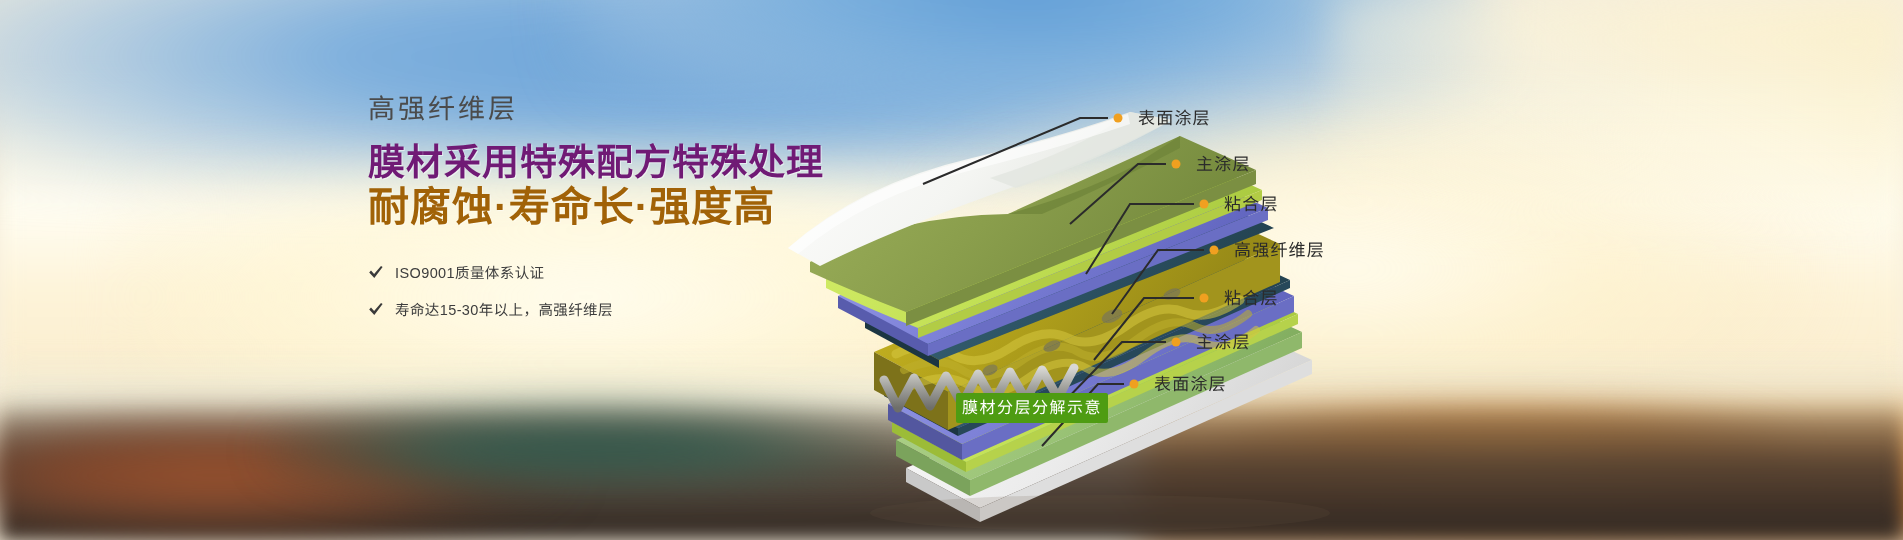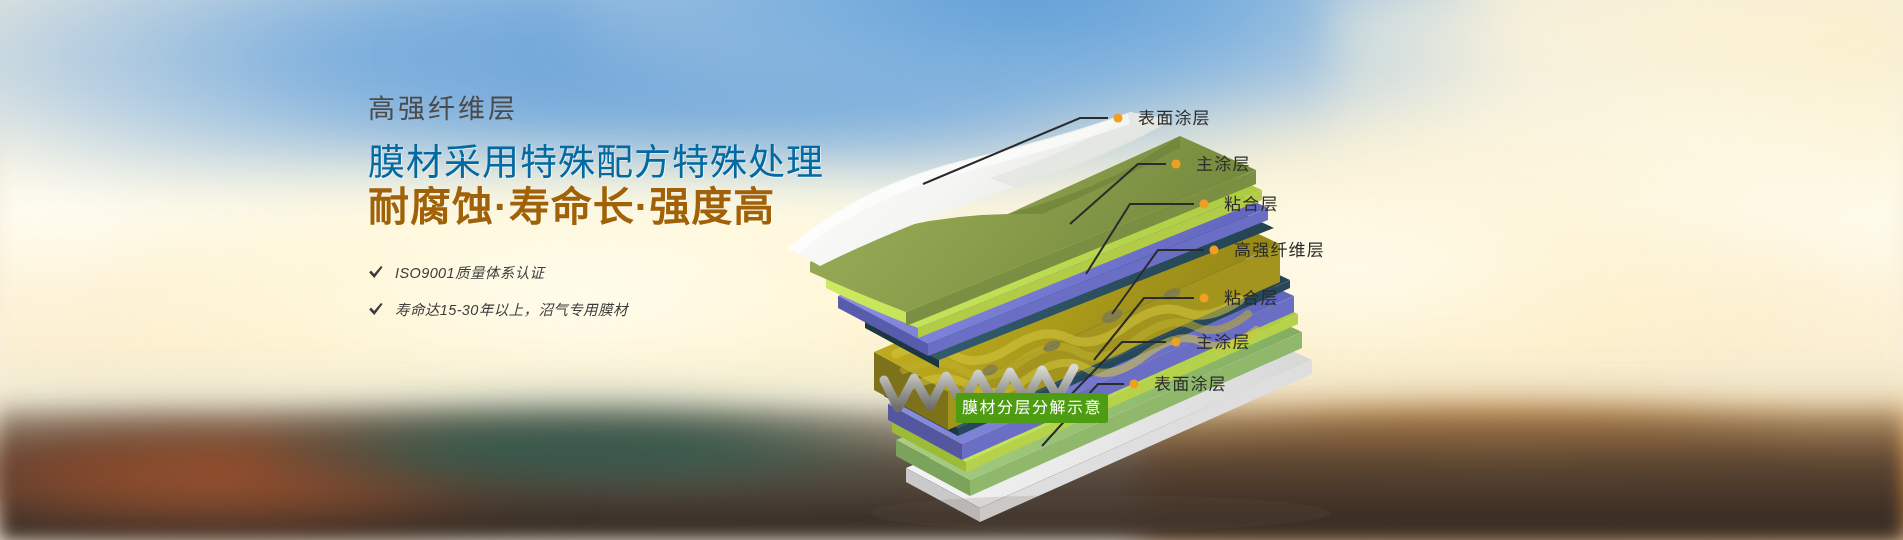--- a/index.html
+++ b/index.html
@@ -128,35 +128,34 @@
 
   
   .copy{
     position:absolute; left:368px; top:96px; width:470px; z-index:10;
   }
   .kicker{
     font-size:27px; color:#4b4b4b; letter-spacing:3px; line-height:1;
     font-weight:400; margin-bottom:19px;
   }
   .headline{
-    font-size:37px; font-weight:400; color:#0369a1; letter-spacing:1px;
+    font-size:37px; font-weight:700; color:#701a75; letter-spacing:1px;
     line-height:1.12; white-space:nowrap;
     text-shadow:1px 1px 0 rgba(255,255,255,0.55);
   }
   .headline-accent{
     font-size:41px; font-weight:700; color:#a16207; letter-spacing:1px;
     line-height:1.12; white-space:nowrap; margin-top:2px;
     text-shadow:1px 1px 1px rgba(255,255,255,0.5);
   }
   .features{ margin-top:34px; }
   .feature{
     display:flex; align-items:center; gap:11px;
     font-size:14.5px; color:#3d3d3d; line-height:1; margin-bottom:21px;
     letter-spacing:0.4px;
-    font-style:italic;
   }
   .feature .check{
     width:16px; height:16px; flex:0 0 16px; display:block;
   }
   .feature .txt{ display:block; }
 
   
   .diagram{
     position:absolute; left:660px; top:8px; width:1243px; height:540px; z-index:5;
   }
@@ -209,21 +208,21 @@
         <span class="txt">ISO9001质量体系认证</span>
       </div>
 
 
       <div class="feature">
         <span class="check">
           <svg viewBox="0 0 16 16" width="16" height="16" aria-hidden="true">
             <path d="M1.2 7.4 L3.0 5.6 L6.1 8.9 L13.0 0.9 L14.6 2.1 L6.3 12.9 Z" fill="#3a3a3a"></path>
           </svg>
         </span>
-        <span class="txt">寿命达15-30年以上，沼气专用膜材</span>
+        <span class="txt">寿命达15-30年以上，高强纤维层</span>
       </div>
 
     </div>
   </div>
 
   <div class="diagram">
     <svg viewBox="0 0 1243 540" preserveAspectRatio="none">
       <defs>
         <linearGradient id="gWhiteTop" x1="0" y1="0" x2="1" y2="0.4">
           <stop offset="0%" stop-color="#ffffff"></stop>

